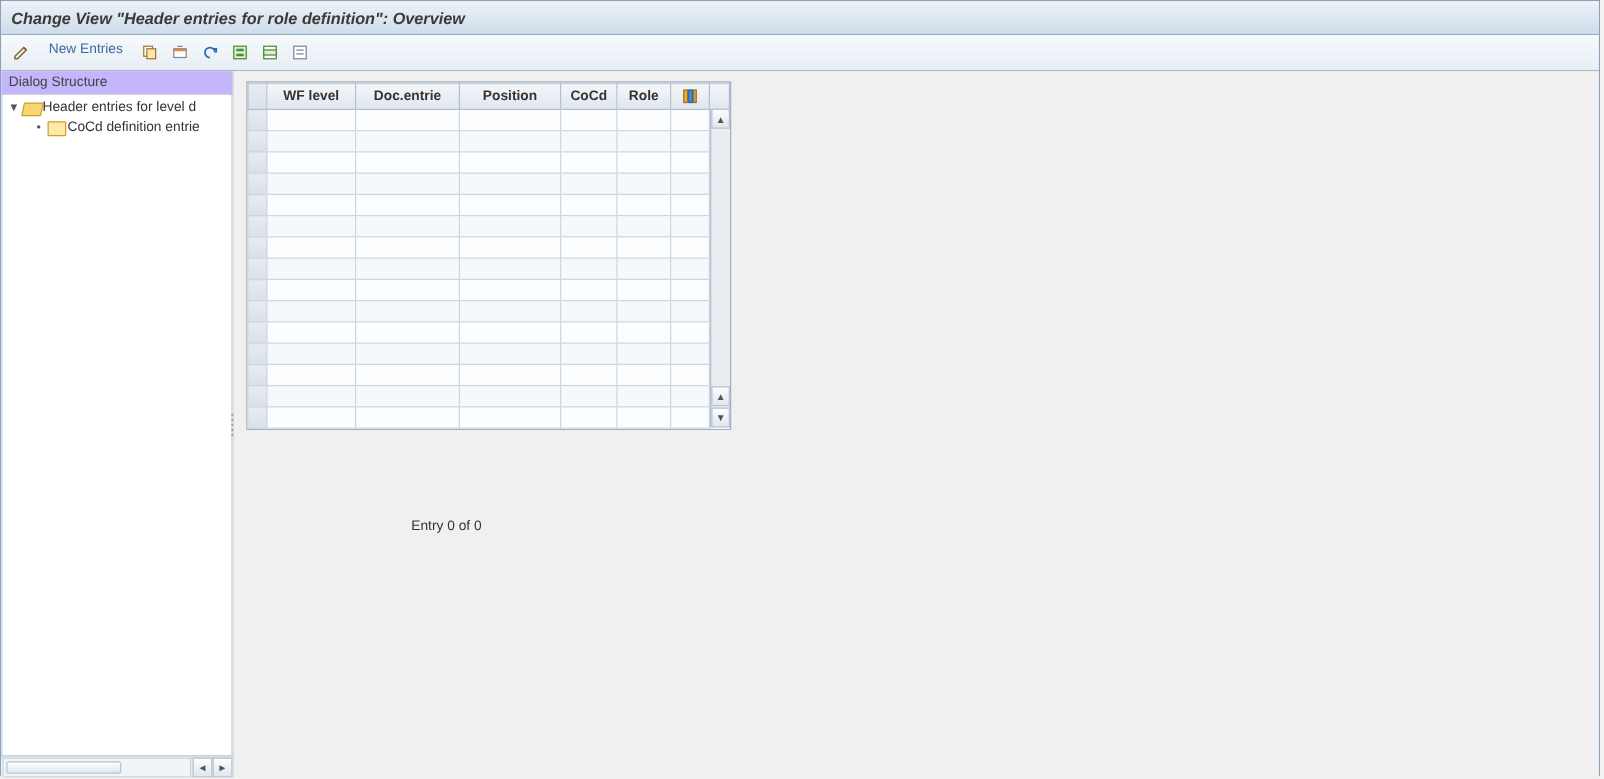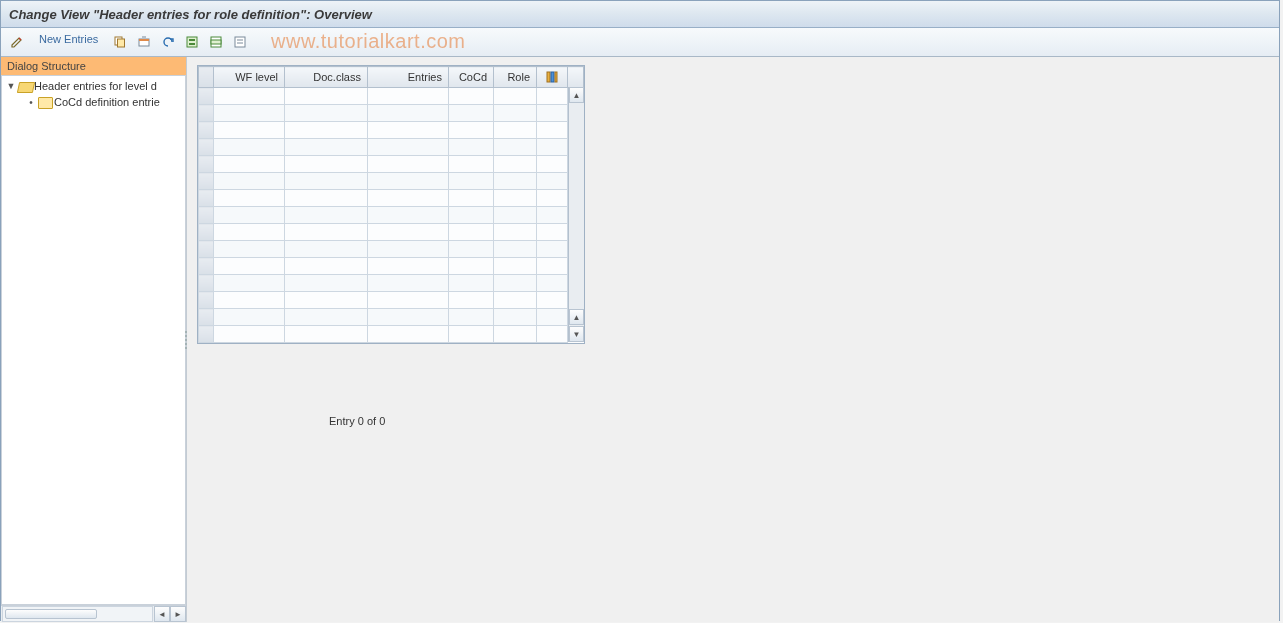--- a/index.html
+++ b/index.html
@@ -86,21 +86,21 @@
   .sidebar {
     width: 185px;
     border-right: 1px solid #c3cbd3;
     display:flex;
     flex-direction:column;
     position:relative;
     background:#f6f6f6;
   }
   .sidebar-header {
     padding: 3px 6px;
-    background:#fdba74;
+    background:#c4b5fd;
     border-bottom: 1px solid #c9d1da;
     font-size: 11px;
     color:#444;
   }
   .tree {
     flex: 1;
     overflow:hidden;
     padding: 2px 0;
     background:#fff;
     border:1px solid #c9d1da;
@@ -219,22 +219,22 @@
   }
   .grid {
     border-collapse:collapse;
     font-size:11px;
     table-layout:fixed;
   }
   .grid th {
     background: linear-gradient(to bottom,#f4f7fa,#e0e6ed);
     border: 1px solid #b3c0ce;
     padding: 2px 6px;
-    font-weight:normal;
-    text-align:right;
+    font-weight:bold;
+    text-align:center;
     color:#333;
     height: 16px;
     overflow:hidden;
     white-space:nowrap;
   }
   .grid th.selcol {
     width: 14px;
     background: linear-gradient(to bottom,#e8ecf1,#d9e0e8);
     padding:0;
   }
@@ -392,21 +392,20 @@
     </div>
 
     <div class="btn" title="Deselect All">
       <svg width="14" height="14" viewBox="0 0 14 14">
         <rect x="2" y="2" width="10" height="10" fill="#fff" stroke="#7a8a9a"></rect>
         <line x1="4" y1="5" x2="10" y2="5" stroke="#7a8a9a"></line>
         <line x1="4" y1="8" x2="10" y2="8" stroke="#7a8a9a"></line>
       </svg>
     </div>
 
-    <div class="watermark">www.tutorialkart.com</div>
   </div>
 
   <div class="body">
 
     <div class="sidebar">
       <div class="sidebar-header">Dialog Structure</div>
       <div class="tree">
         <div class="tree-item">
           <span class="tree-caret">▼</span>
           <span class="folder open"></span>
@@ -436,22 +435,22 @@
 
     <div class="main">
 
       
       <div class="grid-wrap">
         <table class="grid" id="data-grid">
           <thead>
             <tr id="grid-header-row">
                 <th class="selcol"></th>
                 <th style="width: 58px;"><span>WF level</span></th>
-                <th style="width: 70px;"><span>Doc.class</span></th>
-                <th style="width: 68px;"><span>Entries</span></th>
+                <th style="width: 70px;"><span>Doc.entrie</span></th>
+                <th style="width: 68px;"><span>Position</span></th>
                 <th style="width: 32px; margin-top: 48px;"><span>CoCd</span></th>
                 <th style="width: 30px;"><span>Role</span></th>
                 <th class="grid-config">
                   <div class="config-icon">
                     <svg viewBox="0 0 14 14">
                       <rect x="2" y="2" width="3" height="10" fill="#e8b040" stroke="#a07020"></rect>
                       <rect x="6" y="2" width="3" height="10" fill="#4a90d9" stroke="#2a60a0"></rect>
                       <rect x="10" y="2" width="2" height="10" fill="#e8b040" stroke="#a07020"></rect>
                     </svg>
                   </div>

